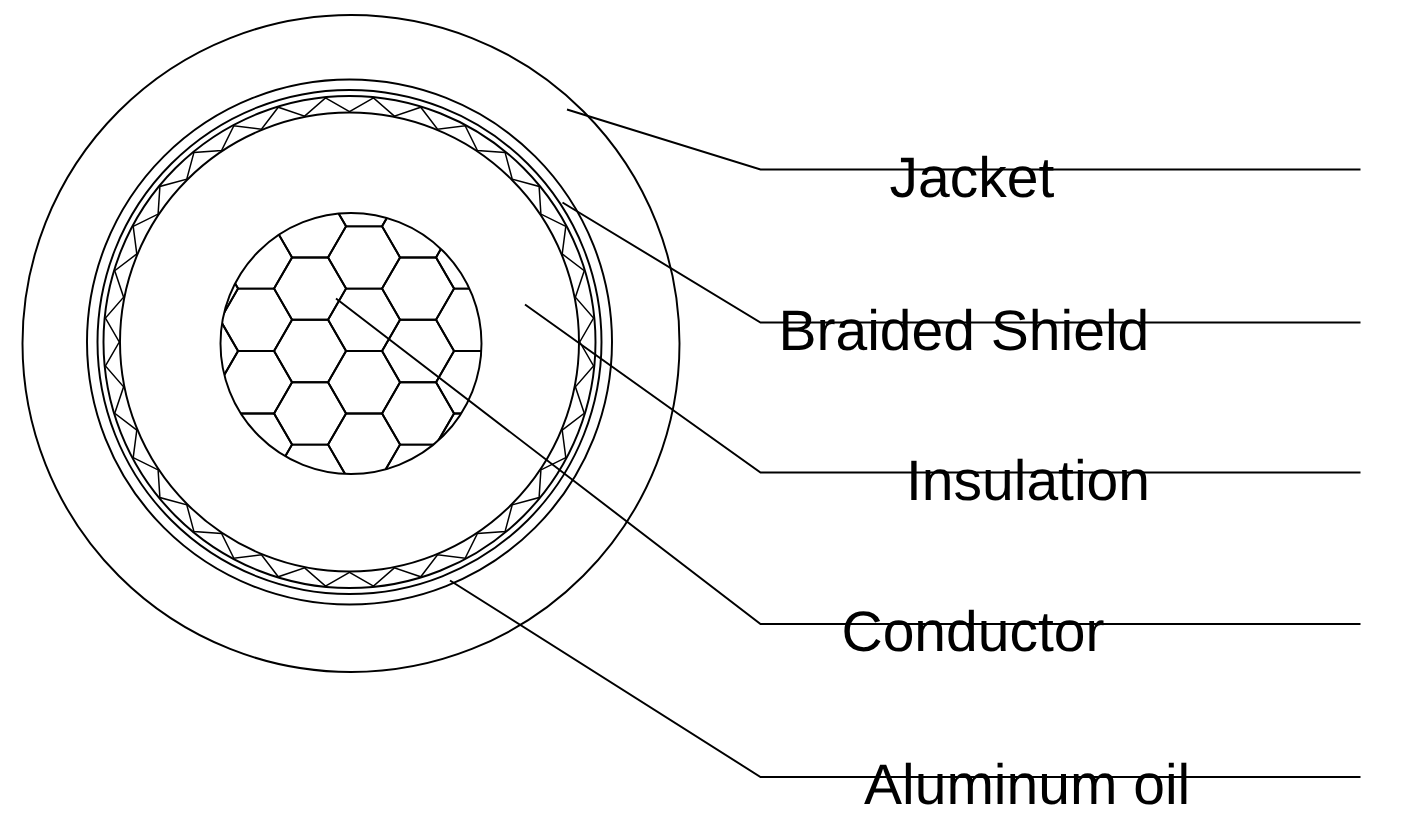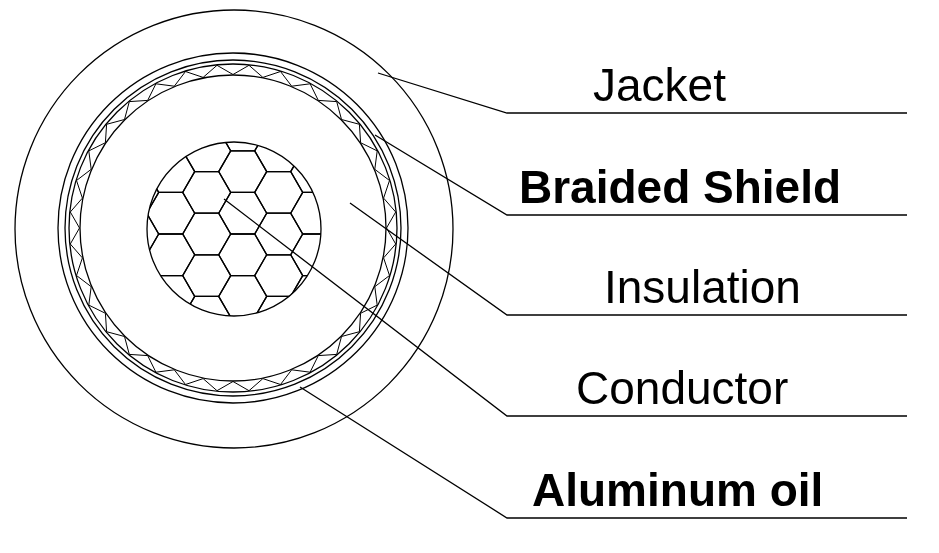--- a/index.html
+++ b/index.html
@@ -1,18 +1,18 @@
 <!DOCTYPE html>
 <html><head>
 <meta charset="utf-8">
 <style>
   html, body { margin:0; padding:0; background:#ffffff; }
   body { width:939px; height:553px; position:relative; overflow:hidden; font-family:"Liberation Sans", sans-serif; }
   #diagram { position:absolute; left:0; top:0; }
-  .label { position:absolute; font-family:"Liberation Sans", sans-serif; font-size:46px; color:#000; line-height:1; white-space:nowrap; }
+  .label { position:absolute; font-family:"Liberation Sans", sans-serif; font-size:38px; color:#000; line-height:1; white-space:nowrap;margin-top:38px; }
 </style>
 </head>
 <body>
 
 <svg id="diagram" width="939" height="553" viewBox="0 0 939 553">
   <g fill="none" stroke="#000" stroke-width="1.3">
     <circle cx="234" cy="229" r="219"></circle>
     <circle cx="233" cy="228" r="175"></circle>
     <circle cx="233" cy="228" r="168"></circle>
     <circle cx="233" cy="228" r="164"></circle>
@@ -150,16 +150,16 @@
 
     <polyline points="378,73 507,113 907,113"></polyline>
     <polyline points="375,135 507,215 907,215"></polyline>
     <polyline points="350,203 507,315 907,315"></polyline>
     <polyline points="224,199 507,416 907,416"></polyline>
     <polyline points="300,387 507,518 907,518"></polyline>
   </g>
 </svg>
 
 <div class="label" style="left:593px; top:62px;">Jacket</div>
-<div class="label" style="left:519px; top:164px;font-weight:bold;">Braided Shield</div>
+<div class="label" style="left:519px; top:164px;">Braided Shield</div>
 <div class="label" style="left:604px; top:264px;">Insulation</div>
-<div class="label" style="left:576px; top:365px;">Conductor</div>
-<div class="label" style="left:532px; top:467px;font-weight:bold;">Aluminum oil</div>
+<div class="label" style="left:561px; top:365px;">Conductor</div>
+<div class="label" style="left:576px; top:467px;">Aluminum oil</div>
 
 </body></html>

